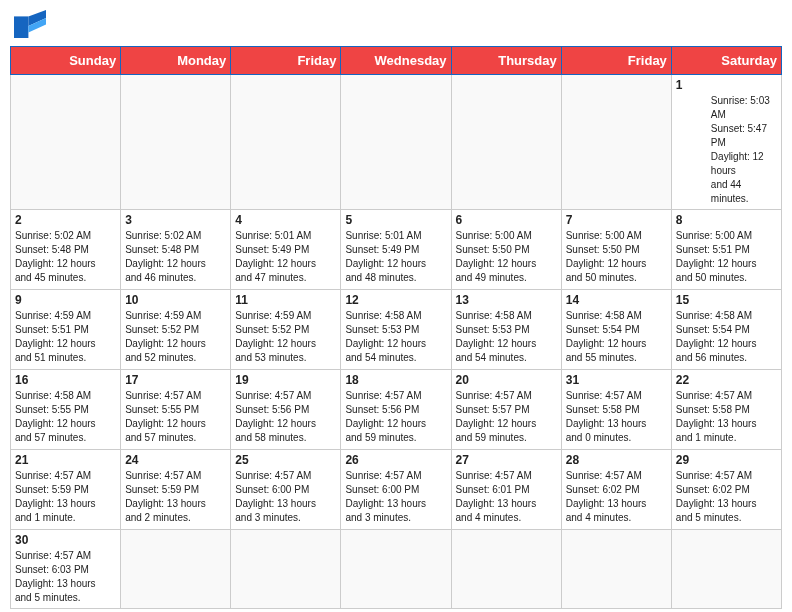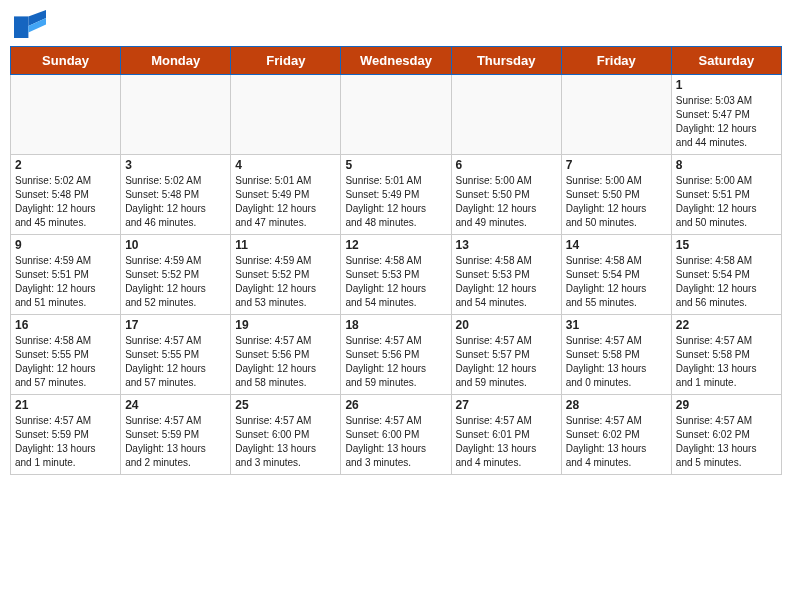--- a/index.html
+++ b/index.html
@@ -42,26 +42,26 @@
       font-size: 15px;
       color: #222;
       font-weight: bold;
     }
     .calendar {
       width: 100%;
       border-collapse: collapse;
       border: 1px solid #ccc;
     }
     .calendar th {
-      background: #c2410c;
+      background: #ef4444;
       color: #fff;
       font-size: 13px;
       font-weight: bold;
       padding: 6px 4px;
-      text-align: center;
+      text-align: right;
       border: 1px solid #1565c0;
     }
     .calendar td {
       border: 1px solid #ccc;
       vertical-align: top;
       padding: 3px 4px;
       font-size: 10.5px;
       color: #222;
       width: calc(100% / 7);
       min-height: 80px;
@@ -116,21 +116,21 @@
   <tbody id="calendar-body">
   <tr>
         <td class="empty"></td>
         <td class="empty"></td>
         <td class="empty"></td>
         <td class="empty"></td>
         <td class="empty"></td>
         <td class="empty"></td>
         <td>
           <div class="day-number">1</div>
-          <div class="day-info" style="white-space: pre-line;">Sunrise: 5:03 AM
+          <div class="day-info" style="white-space: pre-line; margin-left: 35px;">Sunrise: 5:03 AM
 Sunset: 5:47 PM
 Daylight: 12 hours
 and 44 minutes.</div>
         </td>
       </tr>
       <tr>
         <td>
           <div class="day-number">2</div>
           <div class="day-info" style="white-space: pre-line;">Sunrise: 5:02 AM
 Sunset: 5:48 PM
@@ -325,15 +325,30 @@
 Daylight: 13 hours
 and 4 minutes.</div>
         </td>
         <td>
           <div class="day-number">29</div>
           <div class="day-info" style="white-space: pre-line;">Sunrise: 4:57 AM
 Sunset: 6:02 PM
 Daylight: 13 hours
 and 5 minutes.</div>
         </td>
+      </tr>
+      <tr class="last-row">
+        <td>
+          <div class="day-number">30</div>
+          <div class="day-info" style="white-space: pre-line;">Sunrise: 4:57 AM
+Sunset: 6:03 PM
+Daylight: 13 hours
+and 5 minutes.</div>
+        </td>
+        <td class="empty"></td>
+        <td class="empty"></td>
+        <td class="empty"></td>
+        <td class="empty"></td>
+        <td class="empty"></td>
+        <td class="empty"></td>
       </tr>
     </tbody>
 </table>
 
 </body></html>

